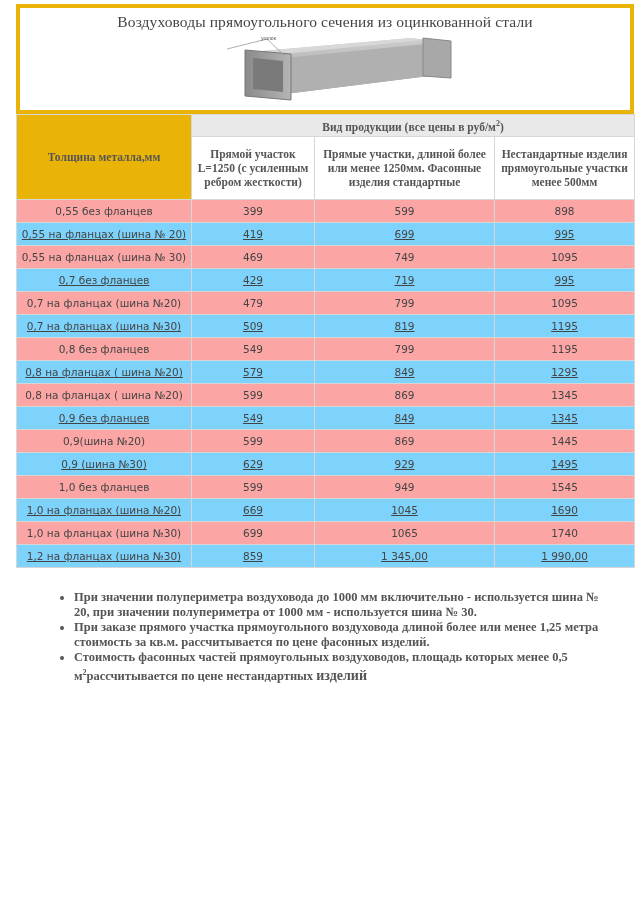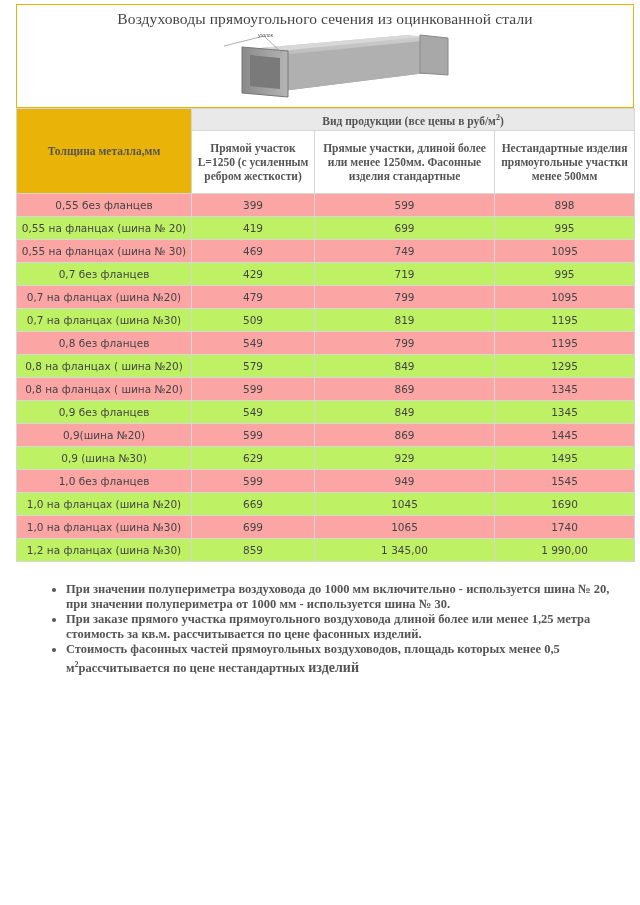--- a/index.html
+++ b/index.html
@@ -1,33 +1,33 @@
 <!DOCTYPE html>
 <html><head>
 <meta charset="utf-8">
 <style>
   html, body { margin: 0; padding: 0; background: #ffffff; }
   body { width: 640px; height: 905px; position: relative; overflow: hidden; font-family: "Liberation Serif", serif; color: #333; }
   .sheet { position: absolute; left: 16px; top: 4px; width: 618px; }
-  .title-block { border: 1px solid #eab308; height: 102px; background: #fff; position: relative; }
+  .title-block { border: 4px solid #eab308; height: 102px; background: #fff; position: relative; }
   .title { text-align: center; font-size: 15.5px; color: #444; padding-top: 5px; letter-spacing: 0.1px; }
   .duct { position: absolute; left: 203px; top: 26px; width: 232px; height: 74px; }
   table { border-collapse: collapse; width: 618px; table-layout: fixed; }
   td, th { border: 1px solid #d6d6d6; text-align: center; padding: 0; }
   th { font-weight: bold; font-family: "Liberation Serif", serif; color: #555; font-size: 11.5px; line-height: 14px; }
   th.group { background: #e9e9e9; height: 21px; font-weight: bold; }
   th.rowhead { background: #eab308; height: 83px; }
   th.sub { background: #fff; height: 62px; }
   td { font-family: "DejaVu Sans", sans-serif; font-size: 10.5px; color: #444; height: 22px; }
   tr.shade td { background: #fca5a5; }
-  tr.plain td { background: #bef264; }
+  tr.plain td { background: #7dd3fc; text-decoration: underline; }
   sup { font-size: 8px; }
   .notes { position: absolute; left: 24px; top: 578px; width: 600px; font-family: "Liberation Serif", serif; color: #555; font-weight: bold; font-size: 12.5px; }
   .notes-title { margin: 0 0 14px 0; }
-  .notes ul { margin: 4px; padding-left: 38px; list-style: disc; }
+  .notes ul { margin: 12px; padding-left: 38px; list-style: disc; }
   .notes li { line-height: 15px; margin: 0; }
   .notes li .small { font-size: 14px; }
 </style>
 </head>
 <body>
 
 <div class="sheet">
   <div class="title-block">
     <div class="title">Воздуховоды прямоугольного сечения из оцинкованной стали</div>
     <svg class="duct" viewBox="0 0 232 74">

